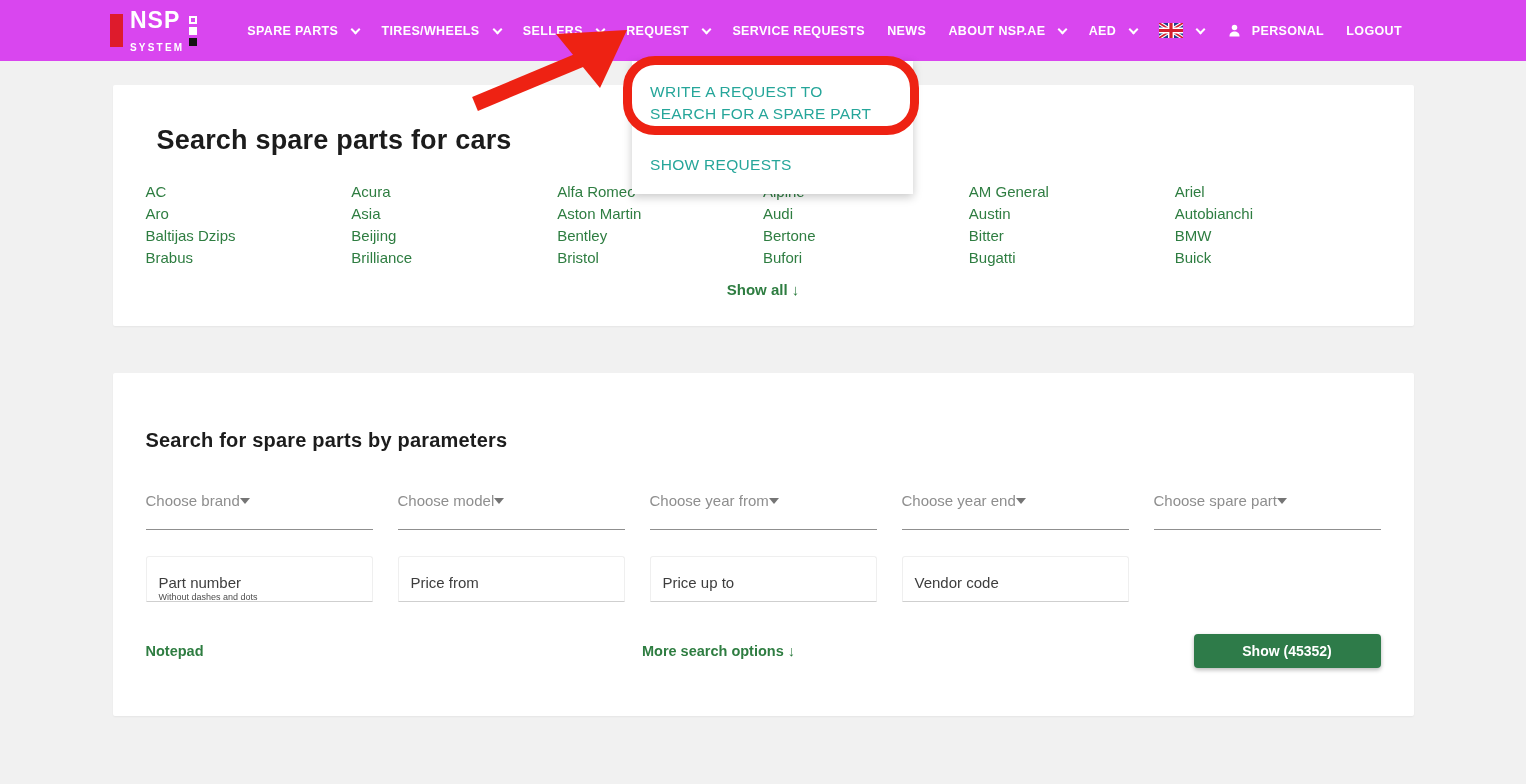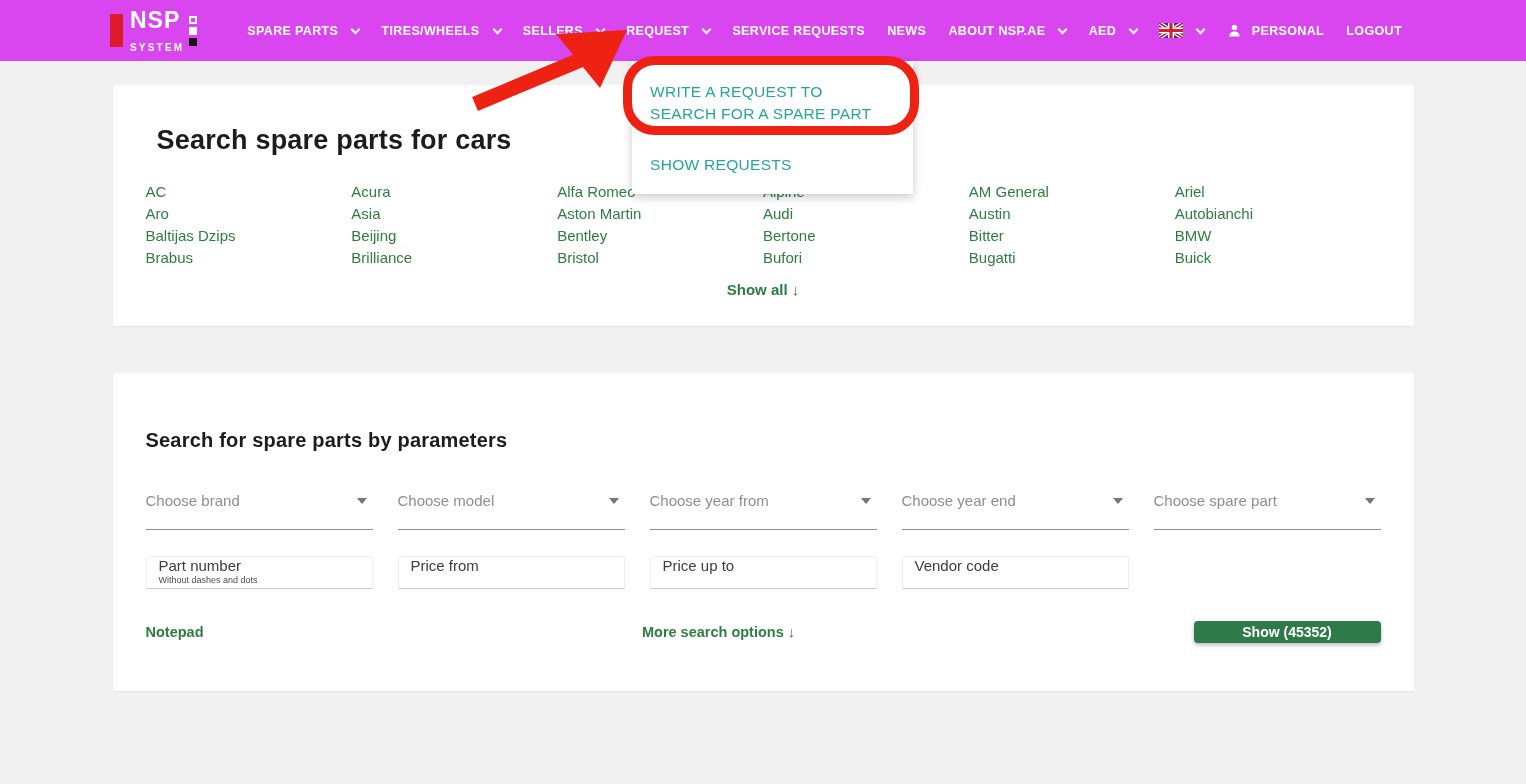--- a/index.html
+++ b/index.html
@@ -62,43 +62,43 @@
     text-align:center;margin-top:15px;font-weight:bold;font-size:15px;color:#2E7D41;cursor:pointer;
   }
   .card-search{margin-top:47px;padding:56px 33px 48px;}
   .card-title-md{font-size:20px;font-weight:bold;color:#1c1c1c;margin:0 0 38px;letter-spacing:.2px;}
   .form-grid{
     display:grid;grid-template-columns:repeat(5,1fr);column-gap:25px;row-gap:26px;
     align-items:end;
   }
   .select-field{
     height:40px;box-sizing:border-box;display:flex;align-items:flex-start;
-    justify-content:space-between;padding:2px 6px 0 0;
+    padding:2px 6px 0 0;
     border-bottom:1.5px solid #8f8f8f;color:#8e8e8e;font-size:15px;cursor:pointer;
   }
   .select-arrow{
     width:0;height:0;border-left:5px solid transparent;border-right:5px solid transparent;
     border-top:6px solid #757575;margin-top:6px;flex:0 0 auto;
   }
   .text-field{
-    height:33px;box-sizing:border-box;display:flex;flex-direction:column;
-    padding:1px 12px 0;background:#fff;
+    height:46px;box-sizing:border-box;display:flex;flex-direction:column;
+    padding:18px 12px 0;background:#fff;
     border:1px solid #efefef;border-bottom:1.5px solid #cfcfcf;border-radius:3px 3px 0 0;
     cursor:text;
   }
   .tf-label{font-size:15px;color:#3d3d3d;line-height:16px;}
   .tf-hint{font-size:9px;color:#4e4e4e;line-height:11px;margin-top:1px;}
   .bottom-row{display:flex;align-items:center;margin-top:32px;}
   .notepad-link{font-weight:bold;font-size:14.5px;color:#2E7D41;cursor:pointer;flex:0 0 auto;}
   .more-options{
     flex:1;text-align:center;font-weight:bold;font-size:14.5px;color:#2E7D41;cursor:pointer;
     padding-left:40px;
   }
   .show-btn{
-    flex:0 0 auto;width:187px;height:22px;background:#2E7B49;color:#fff;border:none;
+    flex:0 0 auto;width:187px;height:34px;background:#2E7B49;color:#fff;border:none;
     border-radius:4px;font-family:"Liberation Sans",sans-serif;font-weight:bold;font-size:14px;
     box-shadow:0 2px 4px rgba(0,0,0,.28);cursor:pointer;
   }
 </style>
 </head>
 <body>
 
 <header class="navbar">
   <div class="logo">
     <div class="logo-bar"></div>

